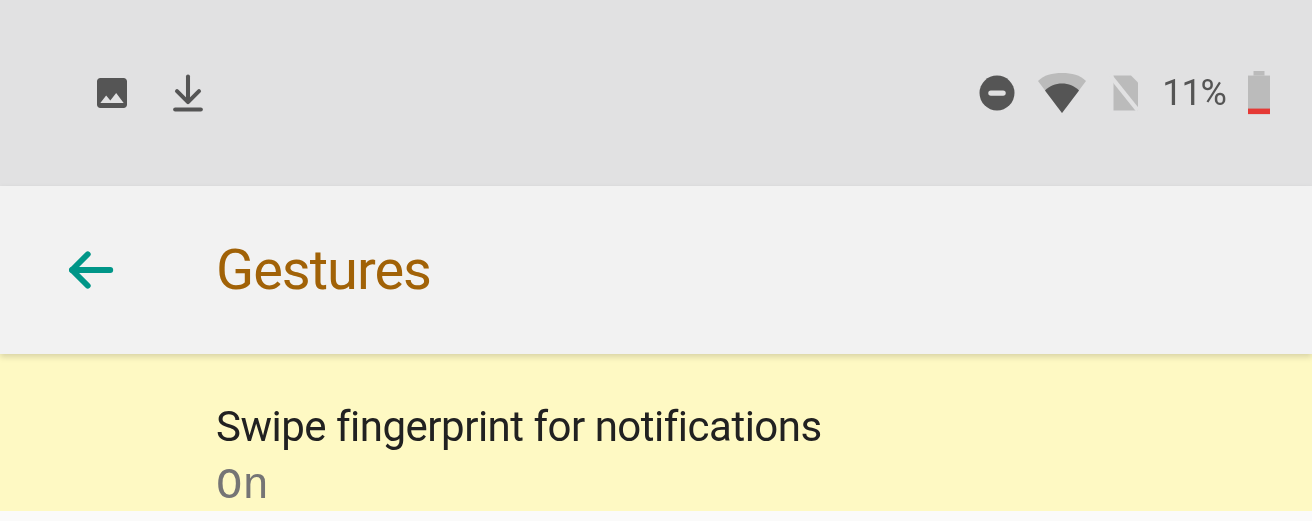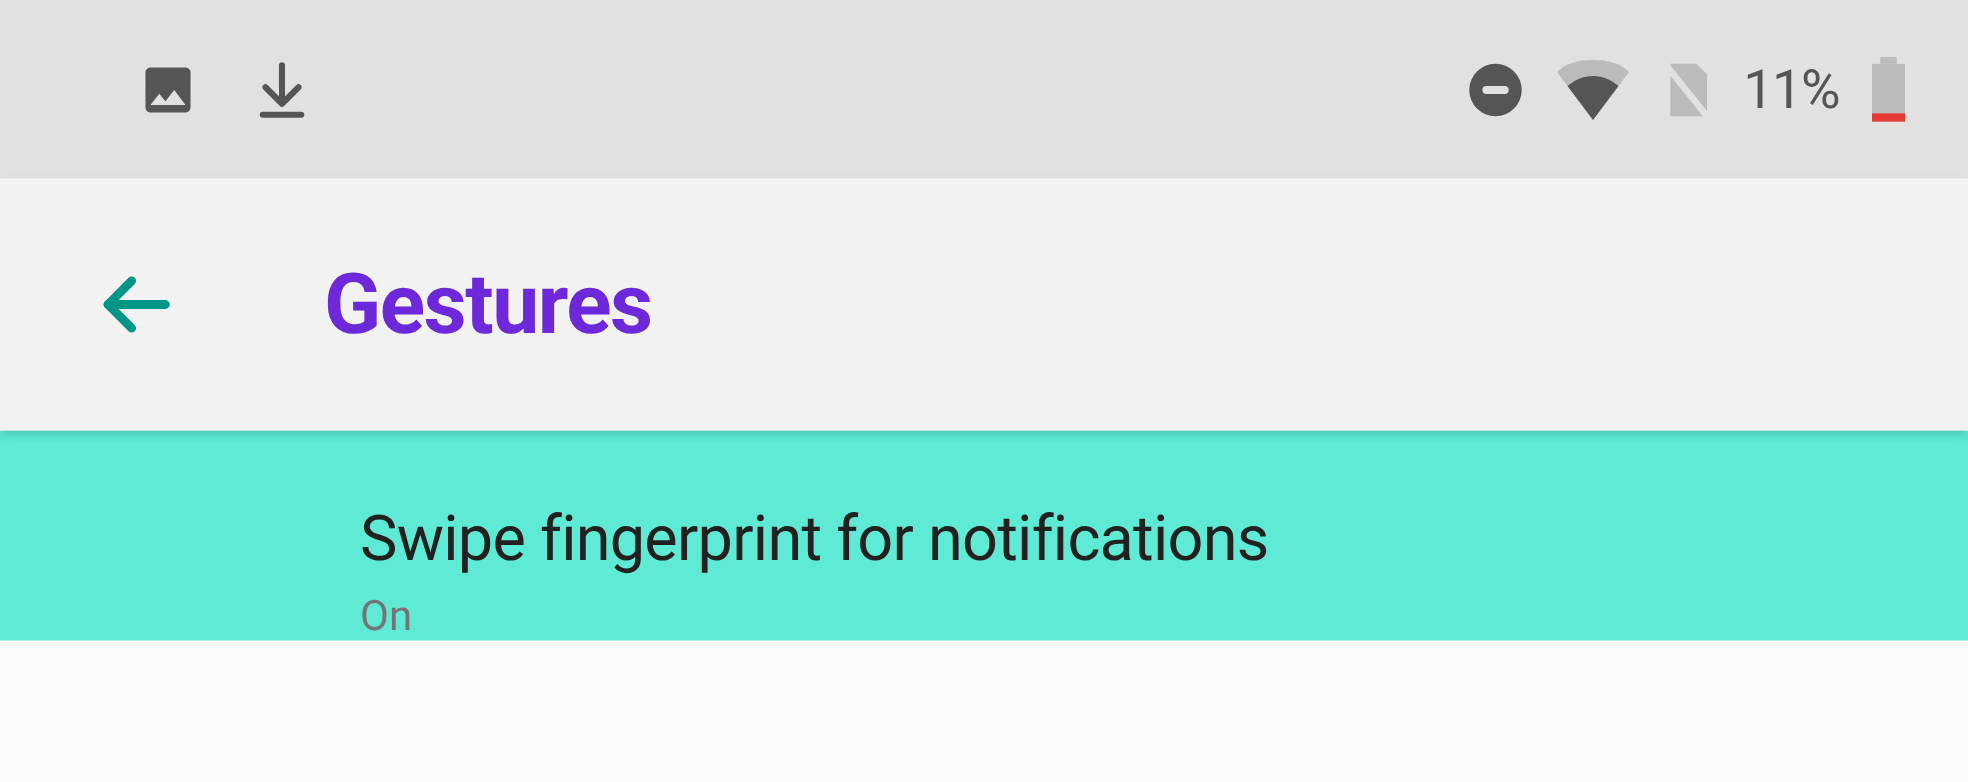--- a/index.html
+++ b/index.html
@@ -1,20 +1,20 @@
 <!DOCTYPE html>
 <html><head>
   <meta charset="utf-8">
   <style>
     * { margin: 0; padding: 0; box-sizing: border-box; }
     html, body { width: 1312px; height: 521px; font-family: Roboto, "Helvetica Neue", Arial, sans-serif; background: #fafafa; overflow: hidden; }
     
     
     .status-bar {
-      height: 119px;
+      height: 186px;
       background: #e1e1e2;
       display: flex;
       align-items: center;
       justify-content: space-between;
       padding: 0 40px 0 92px;
     }
     .status-left {
       display: flex;
       align-items: center;
       gap: 34px;
@@ -53,47 +53,47 @@
     .back-btn {
       color: #009688;
       display: inline-flex;
       align-items: center;
       justify-content: center;
       width: 60px;
       height: 60px;
       cursor: pointer;
     }
     .app-title {
-      color: #6d28d9;
+      color: #a16207;
       font-size: 56px;
-      font-weight: 700;
+      font-weight: 400;
       margin-left: 96px;
       letter-spacing: -1px;
     }
     
     
     .content {
-      background: #5eead4;
+      background: #fef9c3;
       padding-top: 48px;
-      padding-left: 24px;
     }
     .pref-item {
       padding: 0 0 0 216px;
       cursor: pointer;
     }
     .pref-title {
       font-size: 42px;
       color: #212121;
       font-weight: 400;
       letter-spacing: -0.5px;
     }
     .pref-summary {
-      font-size: 28px;
+      font-size: 44px;
       color: #757575;
       margin-top: 10px;
+      font-family: Liberation Mono, monospace;
     }
   </style>
 </head>
 <body>
 
 <div class="status-bar">
   <div class="status-left">
     <span class="status-icon">
       <svg width="40" height="40" viewBox="0 0 24 24" fill="#555">
           <path d="M21 19V5c0-1.1-.9-2-2-2H5c-1.1 0-2 .9-2 2v14c0 1.1.9 2 2 2h14c1.1 0 2-.9 2-2zM8.5 13.5l2.5 3.01L14.5 12l4.5 6H5l3.5-4.5z"></path>

